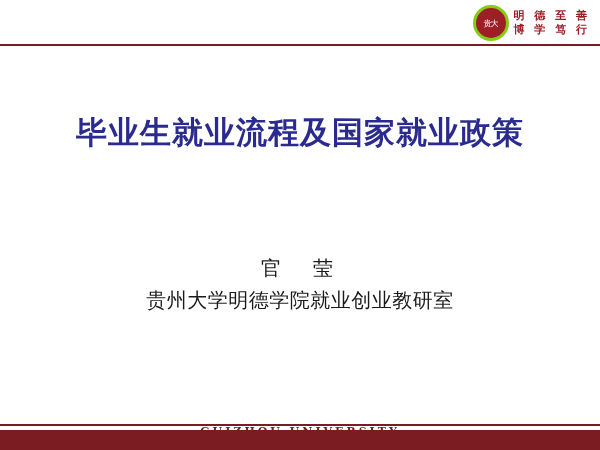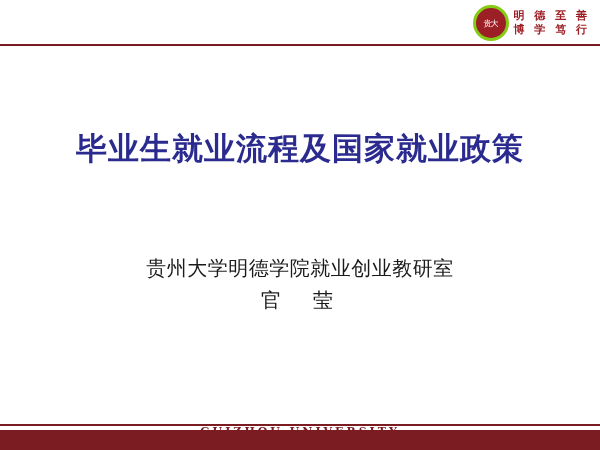--- a/index.html
+++ b/index.html
@@ -78,21 +78,20 @@
     white-space: nowrap;
   }
 
   
   .title-block {
     position: absolute;
     top: 112px;
     left: 0;
     width: 600px;
     text-align: center;
-    margin-top: 16px;
   }
   .slide-title {
     color: #2b2b8f;
     font-family: "DejaVu Sans", sans-serif;
     font-size: 31px;
     font-weight: bold;
     letter-spacing: 1px;
     line-height: 40px;
     margin: 0;
   }
@@ -183,22 +182,22 @@
         <span>博 学 笃 行</span>
       </div>
     </div>
   </div>
 
   <div class="title-block">
     <h1 class="slide-title">毕业生就业流程及国家就业政策</h1>
   </div>
 
   <div class="sub-block">
+    <div class="sub-line name">官　莹</div>
     <div class="sub-line org">贵州大学明德学院就业创业教研室</div>
-    <div class="sub-line name">官　莹</div>
   </div>
 
   <div class="footer">
     <div class="footer-rule"></div>
     <div class="footer-band"></div>
     <div class="footer-center">
       <div class="footer-dash"></div>
       <div class="footer-text">GUIZHOU  UNIVERSITY</div>
       <div class="footer-dash"></div>
     </div>

